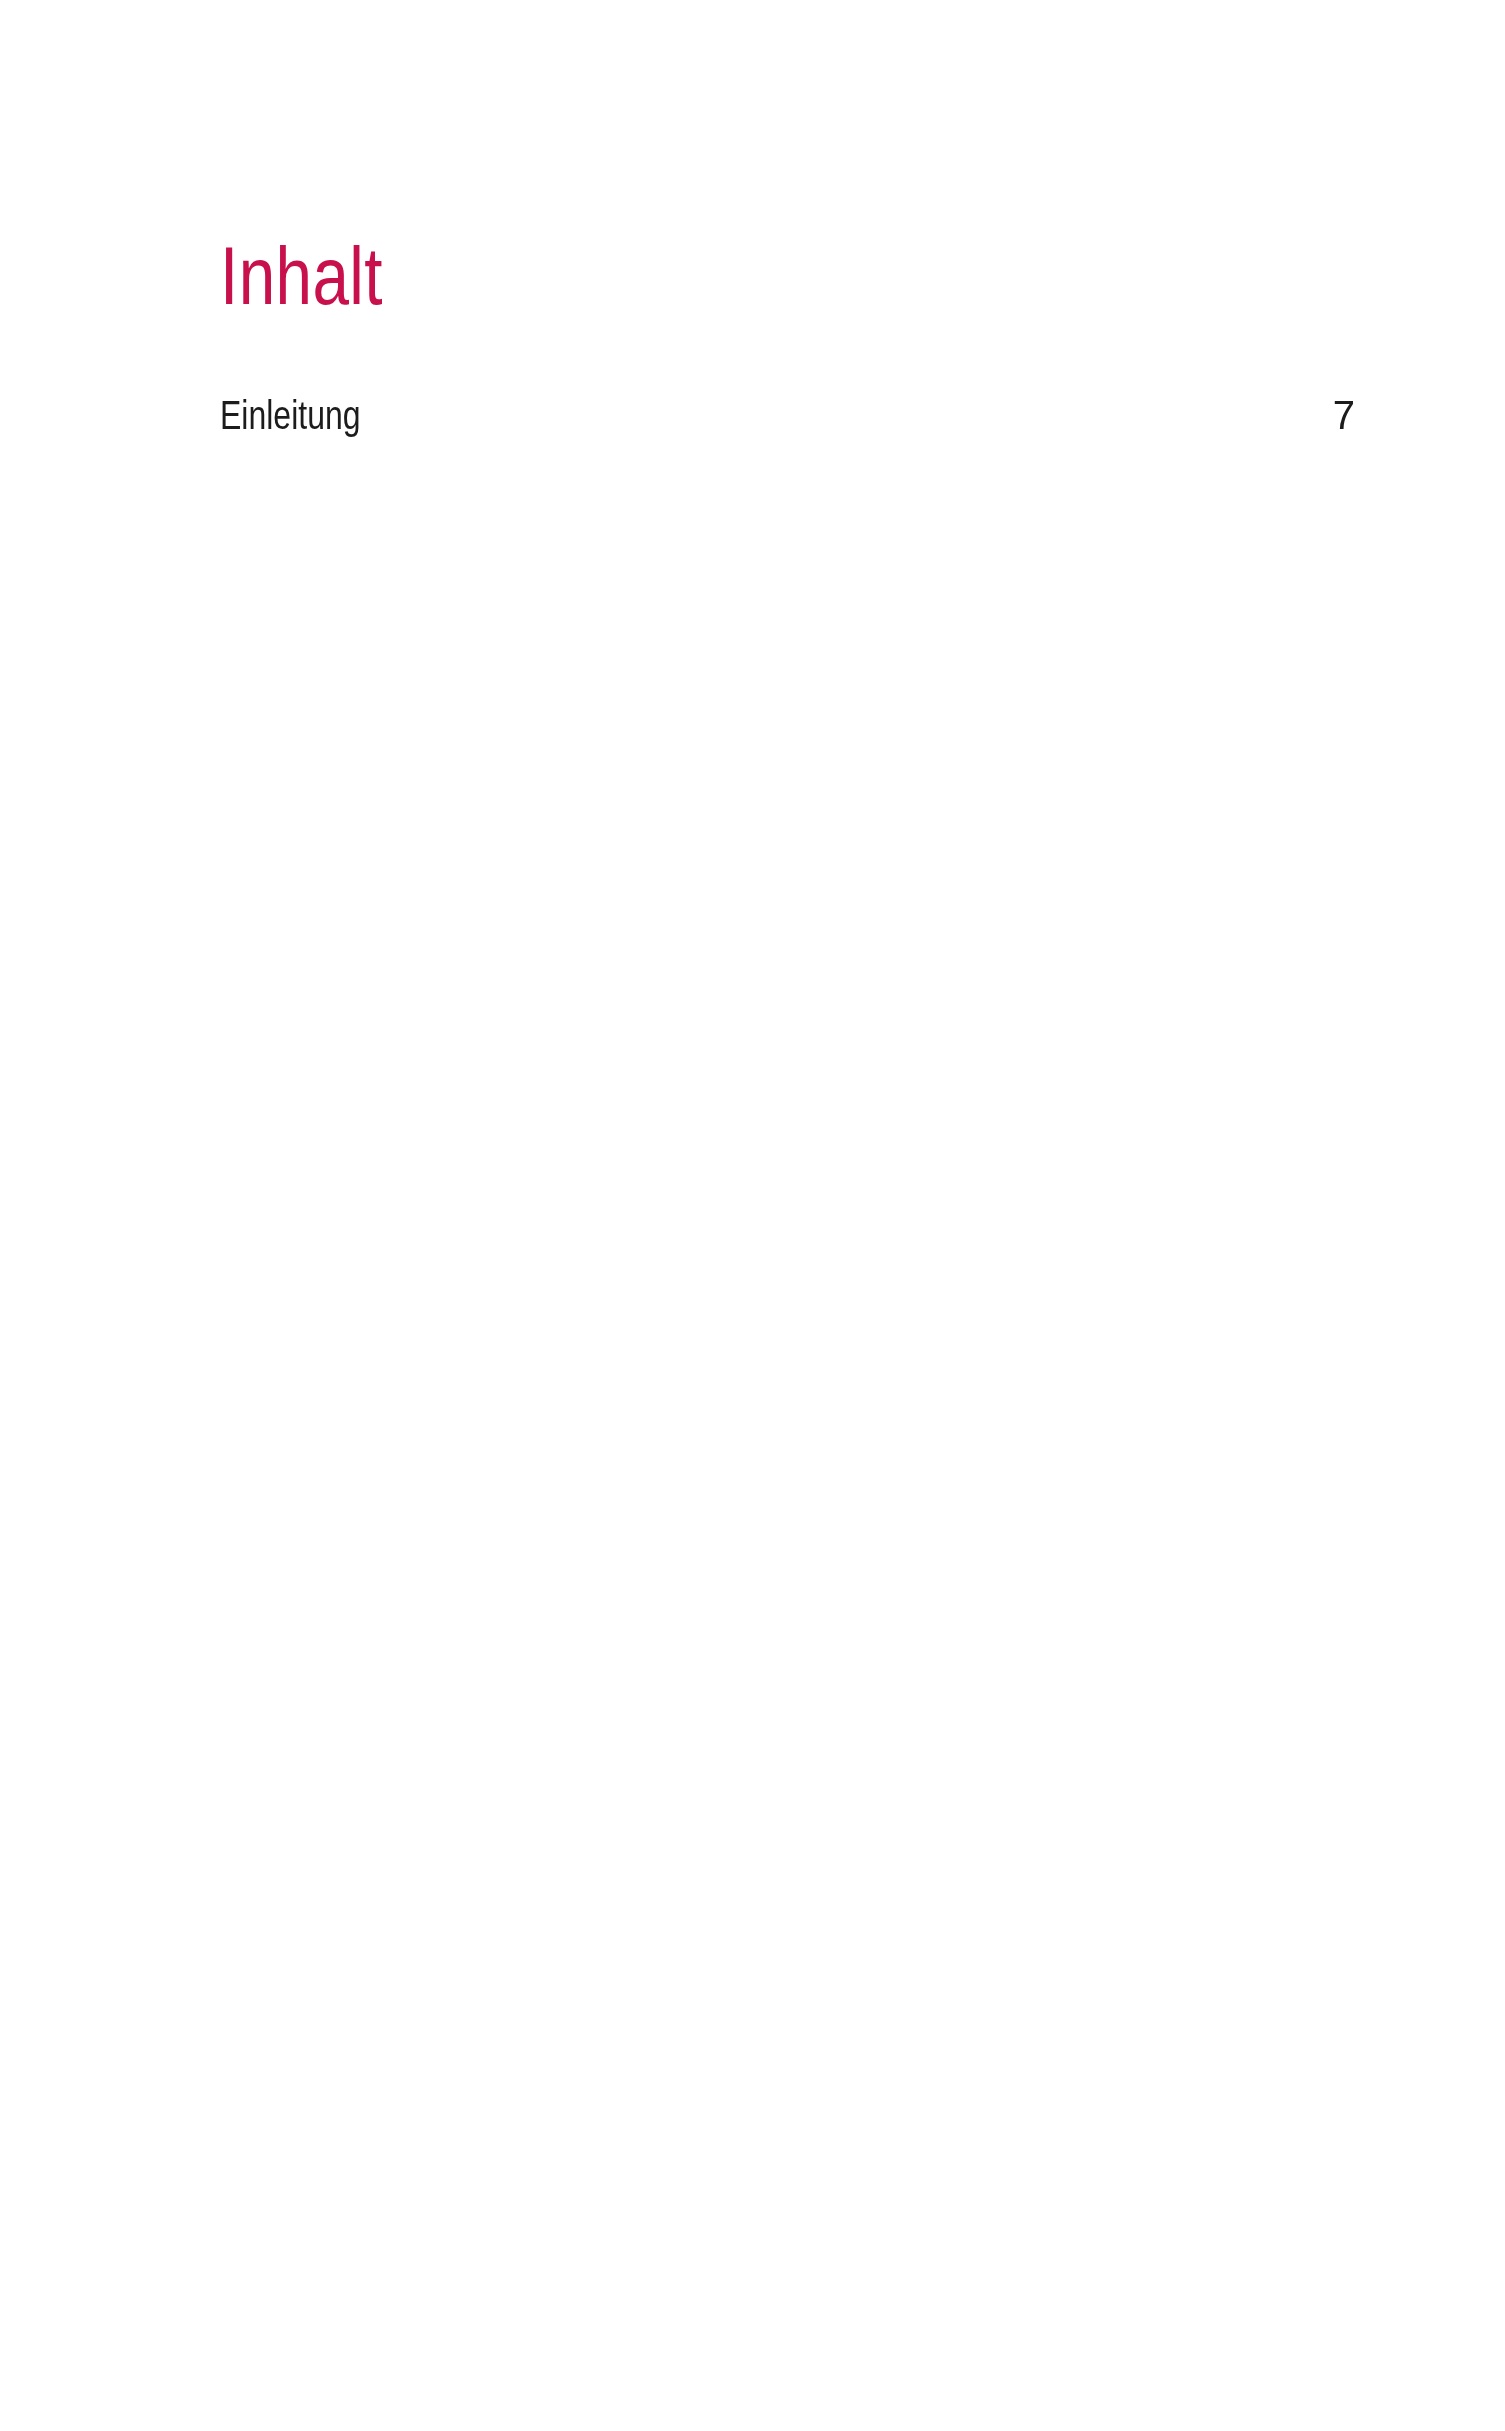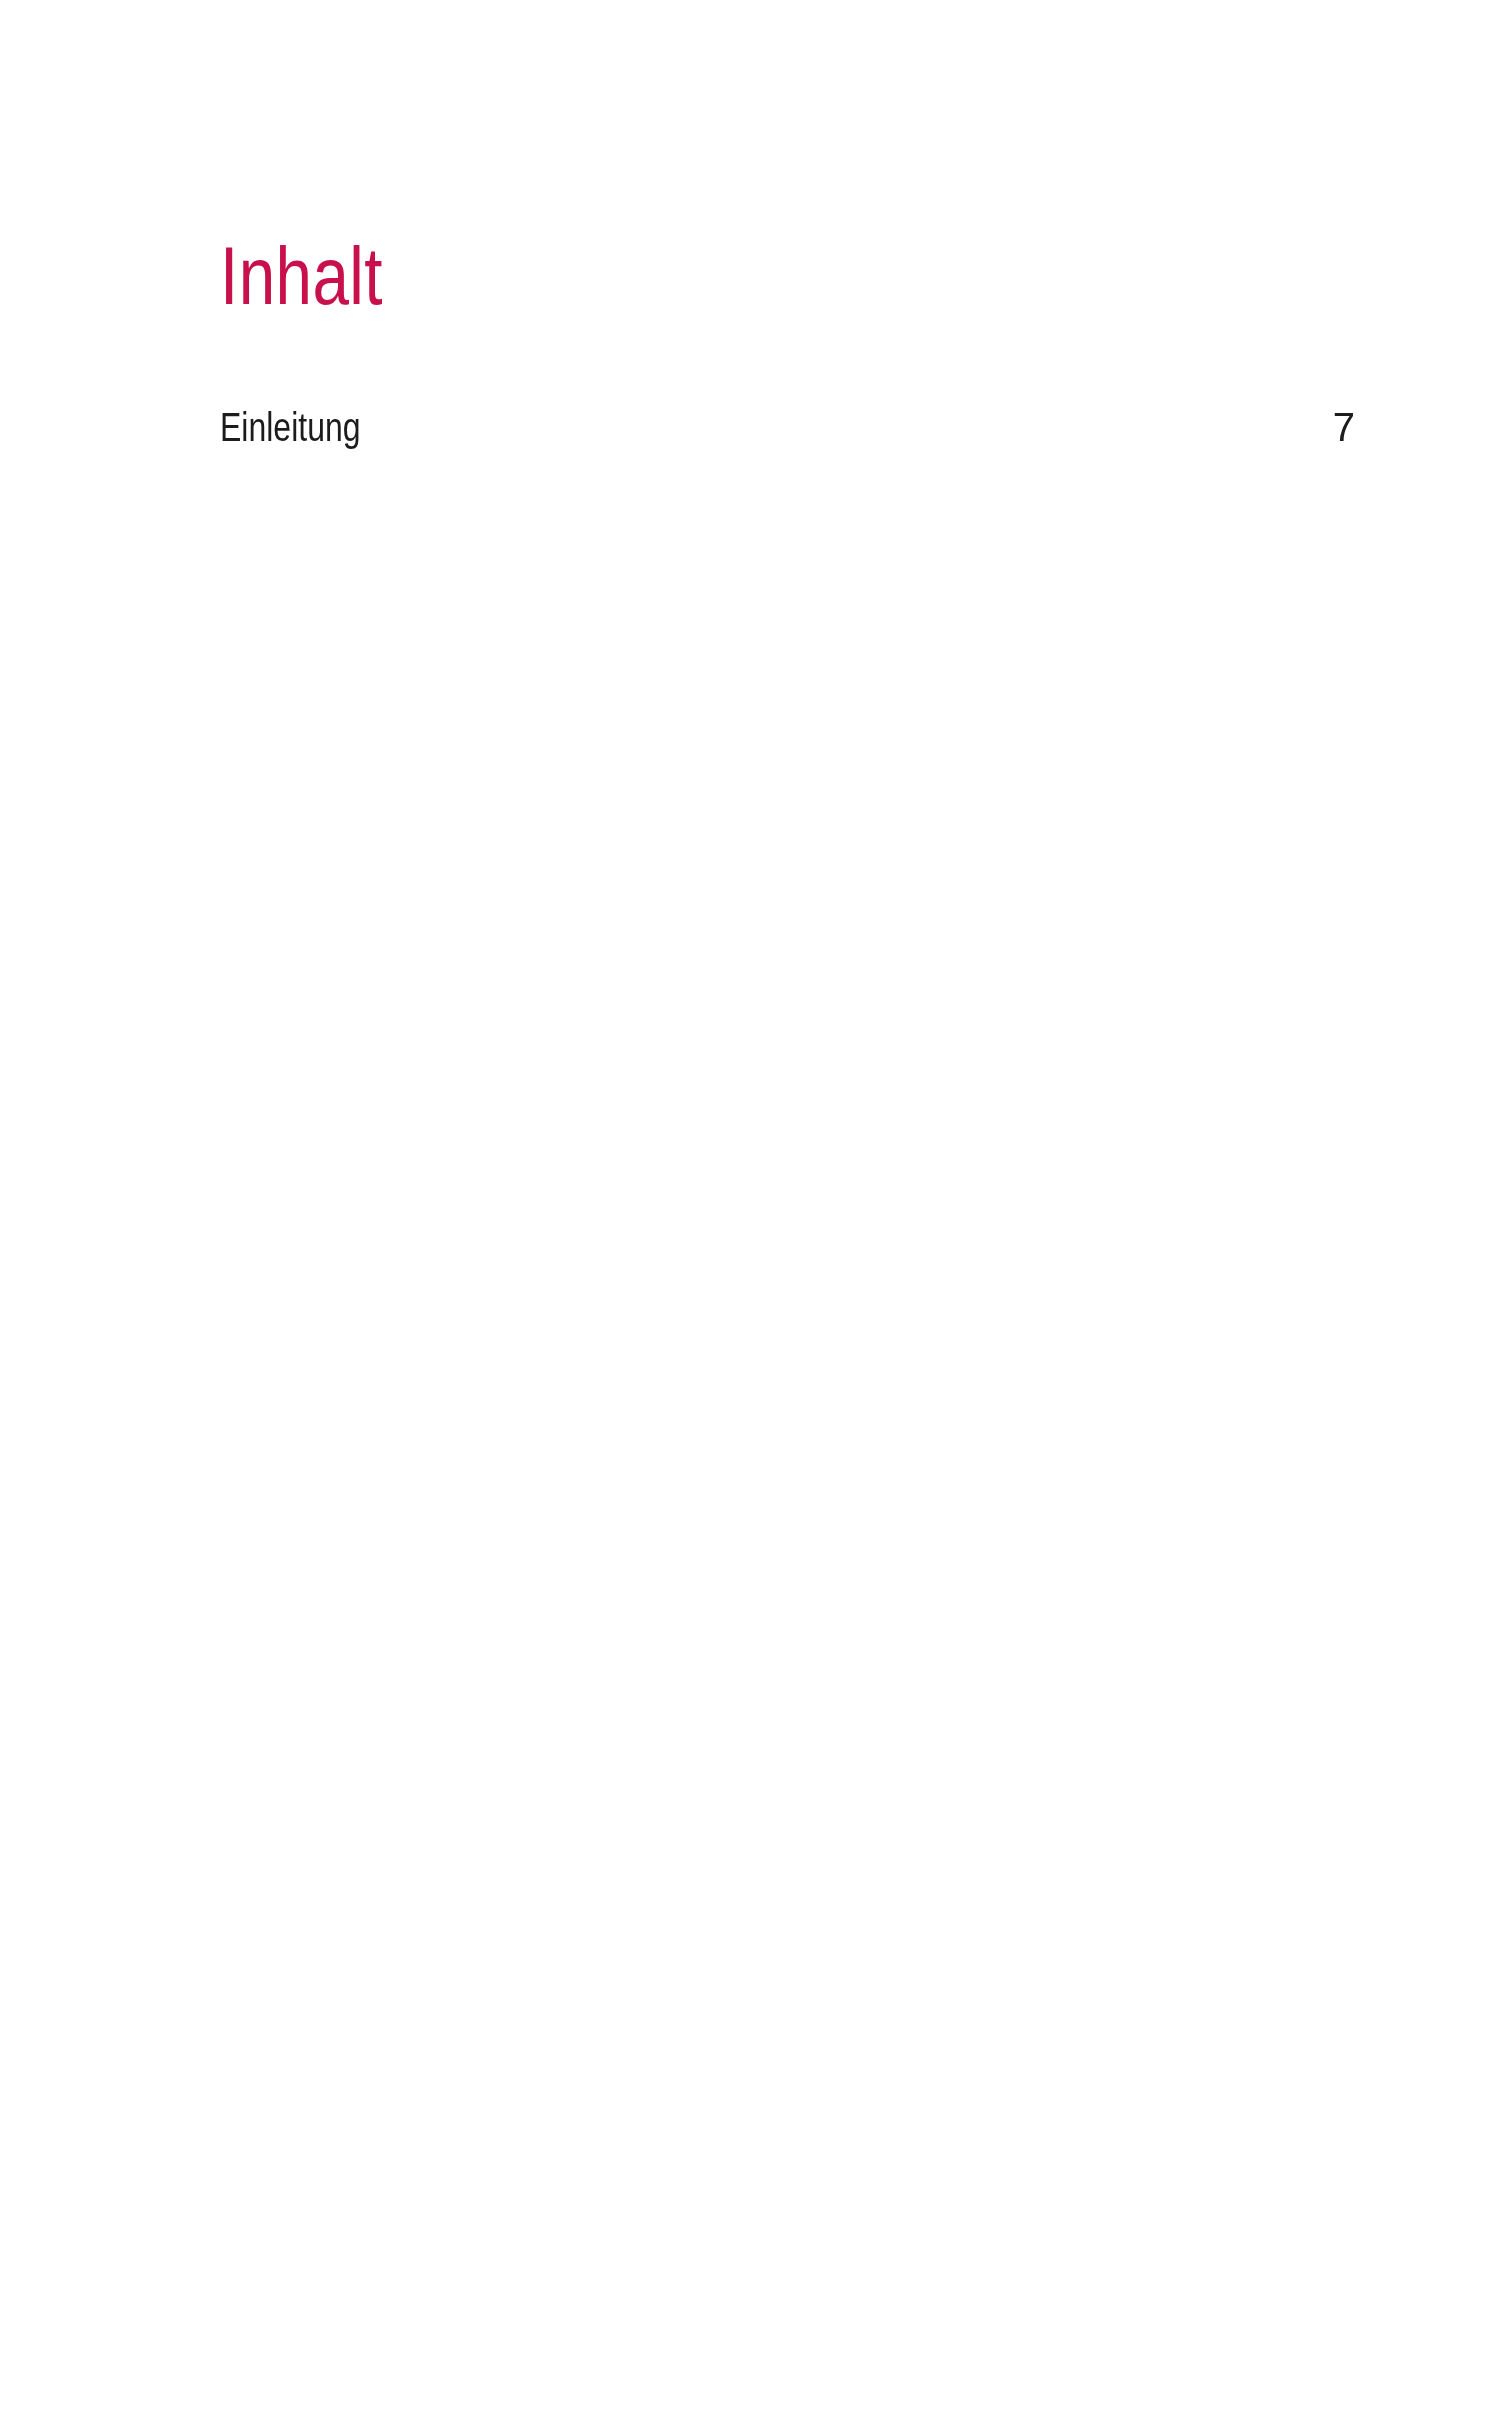--- a/index.html
+++ b/index.html
@@ -15,21 +15,21 @@
     color: #1c1c1c;
     -webkit-font-smoothing: antialiased;
     overflow: hidden;
   }
 
   .page {
     position: relative;
     width: 1506px;
     height: 2432px;
     box-sizing: border-box;
-    padding: 16px;
+    padding: 4px;
   }
 
   
   .toc-title {
     position: absolute;
     left: 220px;
     top: 235px;
     font-size: 82px;
     line-height: 1.0;
     font-weight: 400;

